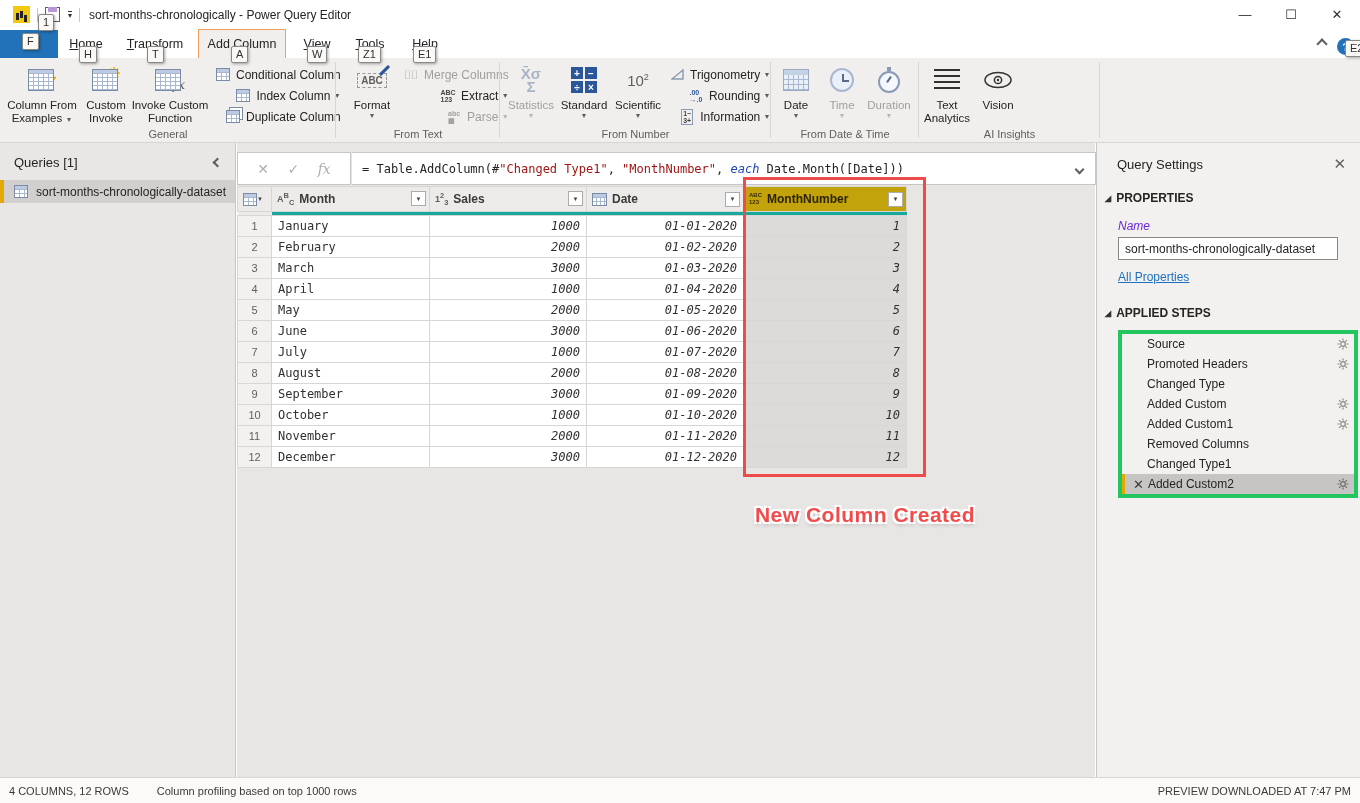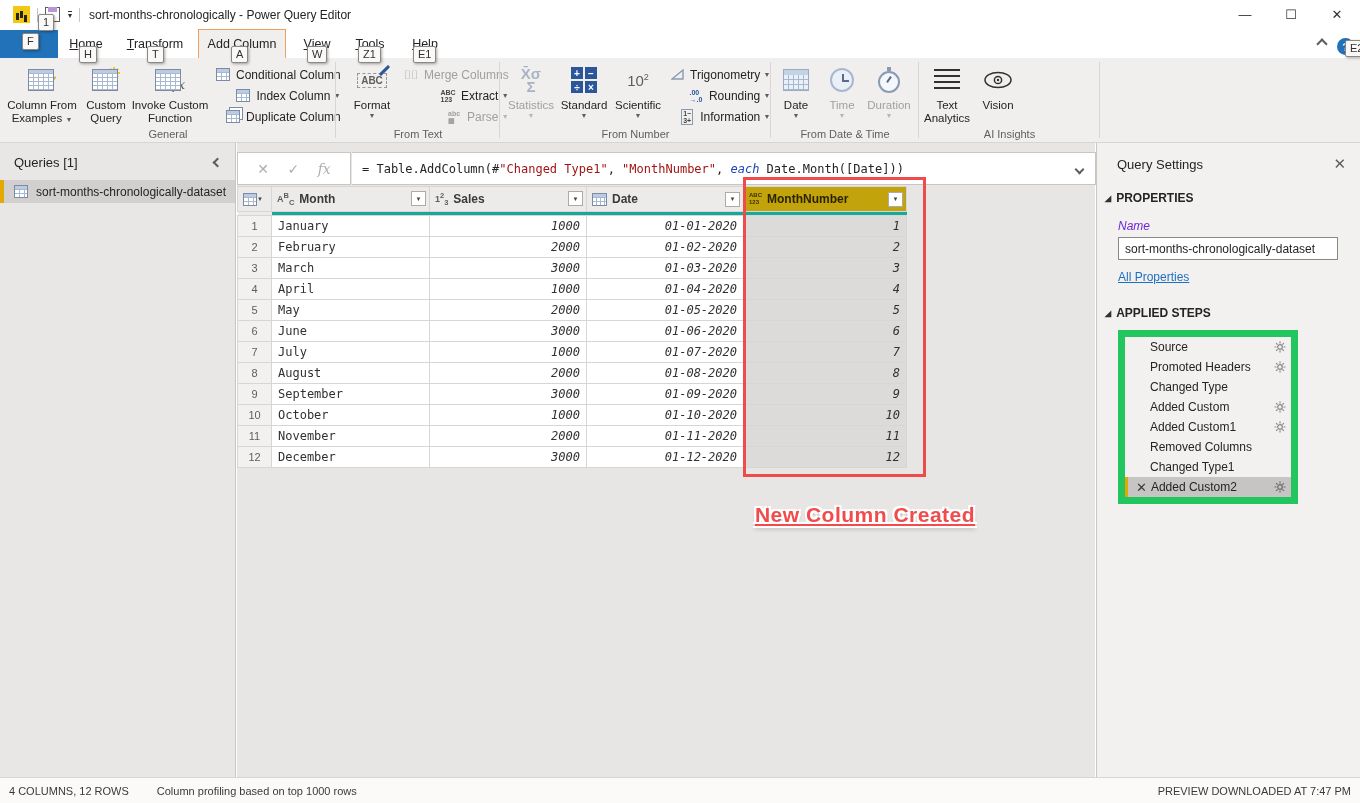--- a/index.html
+++ b/index.html
@@ -109,32 +109,32 @@
   .mini-cal { width:15px; height:13px; border:1px solid #7A8BA6; background-color:#fff; margin-right:5px; flex:0 0 auto;
     background-image:linear-gradient(#BCCBE2 0 3px, rgba(0,0,0,0) 3px),
       repeating-linear-gradient(to right, rgba(0,0,0,0) 0 3px, #A8B8D0 3px 4px),
       repeating-linear-gradient(to bottom, rgba(0,0,0,0) 0 3px, #A8B8D0 3px 4px); }
   .corner-ico { display:flex; align-items:center; }
 
   
   .redbox { position:absolute; left:506px; top:34px; width:183px; height:300px; border:3px solid #EE4B4B; z-index:20; pointer-events:none; }
   .annot { position:absolute; left:498px; top:360px; width:260px; text-align:center; z-index:20;
     font-size:21px; font-weight:bold; color:#F14B4B; letter-spacing:.5px;
-    text-shadow:-2px -2px 0 #fff, 2px -2px 0 #fff, -2px 2px 0 #fff, 2px 2px 0 #fff, 0 3px 4px rgba(0,0,0,.25);text-decoration:underline; }
+    text-shadow:-2px -2px 0 #fff, 2px -2px 0 #fff, -2px 2px 0 #fff, 2px 2px 0 #fff, 0 3px 4px rgba(0,0,0,.25); }
 
   
   .qset { position:absolute; left:1096px; top:143px; width:264px; bottom:26px; background:#F2F1F0; border-left:1px solid #C8C6C4; }
   .qs-title { display:flex; align-items:center; justify-content:space-between; padding:12px 14px 0 20px; font-size:13px; color:#252423; }
   .qs-close { font-size:15px; color:#605E5C; }
   .qs-sec { display:flex; align-items:center; margin:0 0 0 8px; font-size:12px; font-weight:bold; color:#252423; }
   .qs-sec .tri { font-size:8px; color:#323130; margin-right:5px; }
   .qs-name-label { margin:14px 0 4px 21px; font-size:12px; color:#6d28d9;font-style:italic; }
   .qs-input { display:block; margin-left:21px; width:220px; height:23px; border:1px solid #8A8886; background:#fff; font-size:12px; padding:0 6px; font-family:"Liberation Sans", sans-serif; color:#252423; }
   .qs-link { margin:10px 0 0 21px; font-size:12px; color:#1E70BF; display:inline-block; }
-  .steps-box { margin:10px 12px 0 21px; width:180px; border:7px solid #22c55e; background:#F2F1F0; }
+  .steps-box { margin:10px 12px 0 21px; width:240px; border:4px solid #22c55e; background:#F2F1F0; }
   .step { height:20px; display:flex; align-items:center; padding-left:25px; position:relative; font-size:12px; color:#252423; }
   .step .gear { position:absolute; right:5px; top:4px; }
   .step.selected { background:#C6C5C4; border-left:3px solid #E3A900; padding-left:8px; }
   .step .delx { font-size:13px; color:#3B3A39; margin-right:4px; }
 
   
   .statusbar { position:absolute; left:0; bottom:0; width:1360px; height:26px; background:#FBFAF9; border-top:1px solid #D8D6D4; display:flex; align-items:center; font-size:11px; color:#3B3A39; }
   .sb-left { margin-left:9px; }
   .sb-mid { margin-left:28px; }
   .sb-right { position:absolute; right:9px; }
@@ -201,21 +201,21 @@
       </div>
       <div class="blabel"><span>Column From Examples</span> <span class="caret">▼</span></div>
     </div>
     <div class="bigbtn" style="left:78px; width:56px;">
       <div class="bicon">
         <div class="tico" style="width:26px;height:22px;"></div>
         <svg width="12" height="12" viewBox="0 0 10 10" style="margin-left:-10px;margin-top:-14px;">
             <path d="M5 0v10M0 5h10M1.5 1.5l7 7M8.5 1.5l-7 7" stroke="#F2C811" stroke-width="1.6"></path>
           </svg>
       </div>
-      <div class="blabel">Custom Query</div>
+      <div class="blabel">Custom Invoke</div>
     </div>
     <div class="bigbtn" style="left:130px; width:80px;">
       <div class="bicon">
         <div class="tico" style="width:26px;height:22px;"></div>
         <span class="fx-it" style="margin-left:-8px;margin-top:8px;">fx</span>
       </div>
       <div class="blabel">Invoke Custom Function</div>
     </div>
     <div class="sublist" style="left:214px;">
       <div class="subitem">

